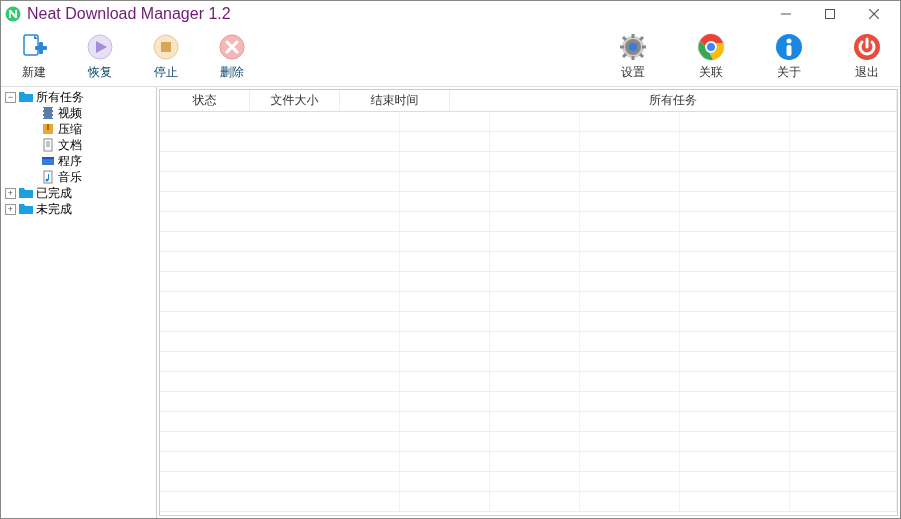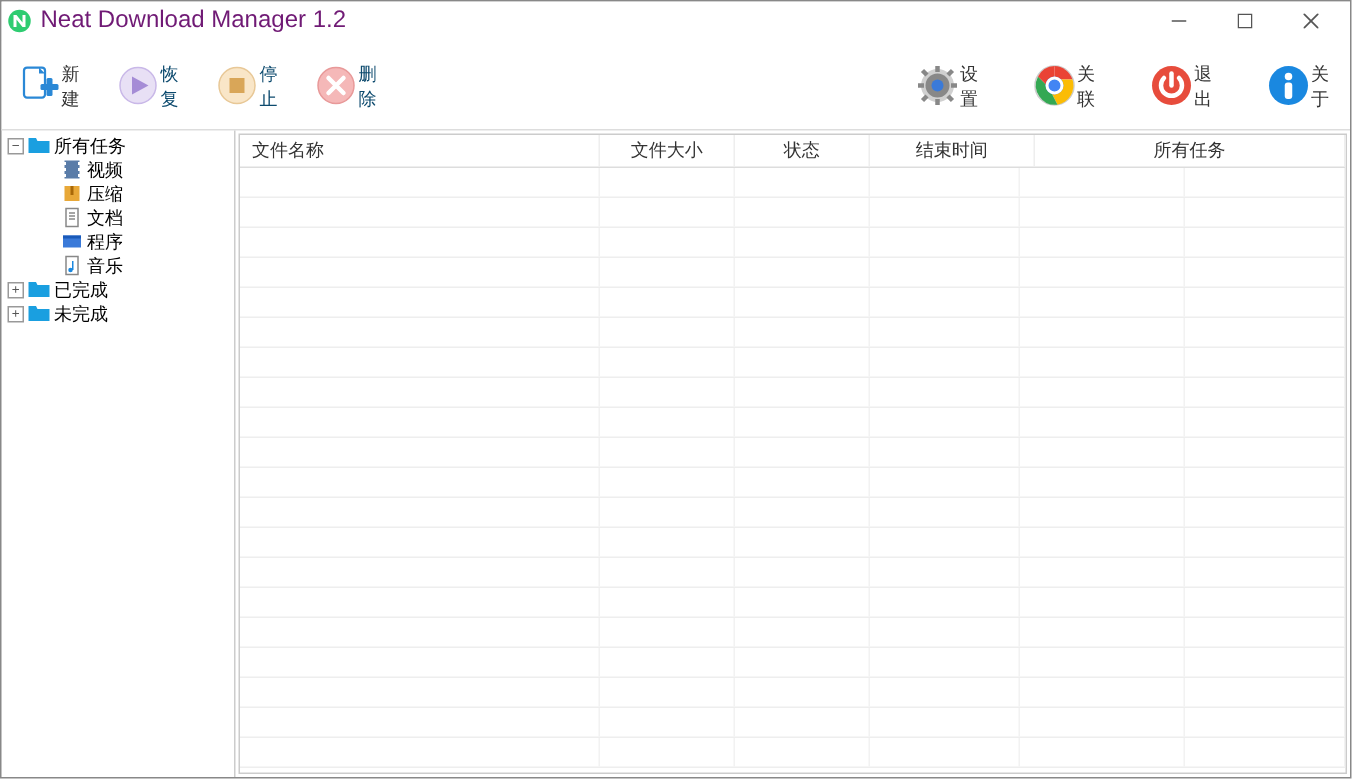--- a/index.html
+++ b/index.html
@@ -8,21 +8,21 @@
   
   .titlebar { height: 26px; background: #fff; display: flex; align-items: center; padding: 0 4px; }
   .titlebar .app-icon { width: 16px; height: 16px; margin-right: 6px; }
   .titlebar .title { font-size: 16px; color: #701a75; flex: 1; }
   .winbtn { width: 44px; height: 26px; display: flex; align-items: center; justify-content: center; cursor: pointer; }
 
   
   .toolbar { height: 60px; background: #fff; display: flex; align-items: center; padding: 0 10px; border-bottom: 1px solid #ddd; }
   .tool-left { display: flex; gap: 20px; }
   .tool-right { display: flex; gap: 32px; margin-left: auto; }
-  .tbtn { display: flex; flex-direction: row; align-items: center; width: 46px; cursor: pointer; }
+  .tbtn { display: flex; flex-direction: column; align-items: center; width: 46px; cursor: pointer; }
   .tbtn .ico { width: 30px; height: 30px; display: flex; align-items: center; justify-content: center; }
   .tbtn .lbl { font-size: 12px; color: #333; margin-top: 2px; }
   .tbtn.disabled .lbl { color: #0c4a6e; }
   .tbtn.disabled { cursor: default; }
 
   
   .content { display: flex; height: calc(519px - 26px - 60px - 2px); }
 
   
   .tree { width: 156px; border-right: 1px solid #ccc; font-size: 12px; padding-top: 2px; user-select: none; overflow: hidden; }
@@ -151,36 +151,36 @@
             <path d="M4 9 L11 16 L15 11 L15 2 A13 13 0 0 0 4 9" fill="#ea4335"></path>
             <circle cx="15" cy="15" r="6" fill="#4285f4"></circle>
             <circle cx="15" cy="15" r="5" fill="#4285f4" stroke="#fff" stroke-width="2"></circle>
           </svg>
       </span>
       <span class="lbl">关联</span>
     </div>
     <div class="tbtn">
       <span class="ico">
         <svg width="30" height="30" viewBox="0 0 30 30">
+            <circle cx="15" cy="15" r="13" fill="#1a88e0"></circle>
+            <circle cx="15" cy="9" r="2.5" fill="#fff"></circle>
+            <rect x="12.5" y="13" width="5" height="11" rx="2" fill="#fff"></rect>
+          </svg>
+      </span>
+      <span class="lbl">关于</span>
+    </div>
+    <div class="tbtn">
+      <span class="ico">
+        <svg width="30" height="30" viewBox="0 0 30 30">
             <circle cx="15" cy="15" r="13" fill="#e74c3c"></circle>
             <path d="M15 7 L15 15" stroke="#fff" stroke-width="3" stroke-linecap="round"></path>
             <path d="M10 10 A7 7 0 1 0 20 10" fill="none" stroke="#fff" stroke-width="3" stroke-linecap="round"></path>
           </svg>
       </span>
       <span class="lbl">退出</span>
-    </div>
-    <div class="tbtn">
-      <span class="ico">
-        <svg width="30" height="30" viewBox="0 0 30 30">
-            <circle cx="15" cy="15" r="13" fill="#1a88e0"></circle>
-            <circle cx="15" cy="9" r="2.5" fill="#fff"></circle>
-            <rect x="12.5" y="13" width="5" height="11" rx="2" fill="#fff"></rect>
-          </svg>
-      </span>
-      <span class="lbl">关于</span>
     </div>
   </div>
 </div>
 
 <div class="content">
 
   <div class="tree">
     <div class="tnode indent0">
       <span class="exp">−</span>
       <span class="ticon">
@@ -263,23 +263,22 @@
           <svg width="16" height="16" viewBox="0 0 16 16">
             <path d="M1 4 L1 13 L15 13 L15 5 L7 5 L6 3 L1 3 Z" fill="#1a9fe0"></path>
           </svg>
         </span>
       <span class="tlabel">未完成</span>
     </div>
   </div>
 
   <div class="grid">
     <div class="ghead">
-      <div class="col c1">文件名称</div>
+      <div class="col c3">状态</div>
       <div class="col c2">文件大小</div>
-      <div class="col c3">状态</div>
       <div class="col c5">结束时间</div>
       <div class="col c6">所有任务</div>
     </div>
     <div class="gbody">
       <div class="grow">
           <div class="cell c1"></div>
           <div class="cell c2"></div>
           <div class="cell c3"></div>
           <div class="cell c4"></div>
           <div class="cell c5"></div>

